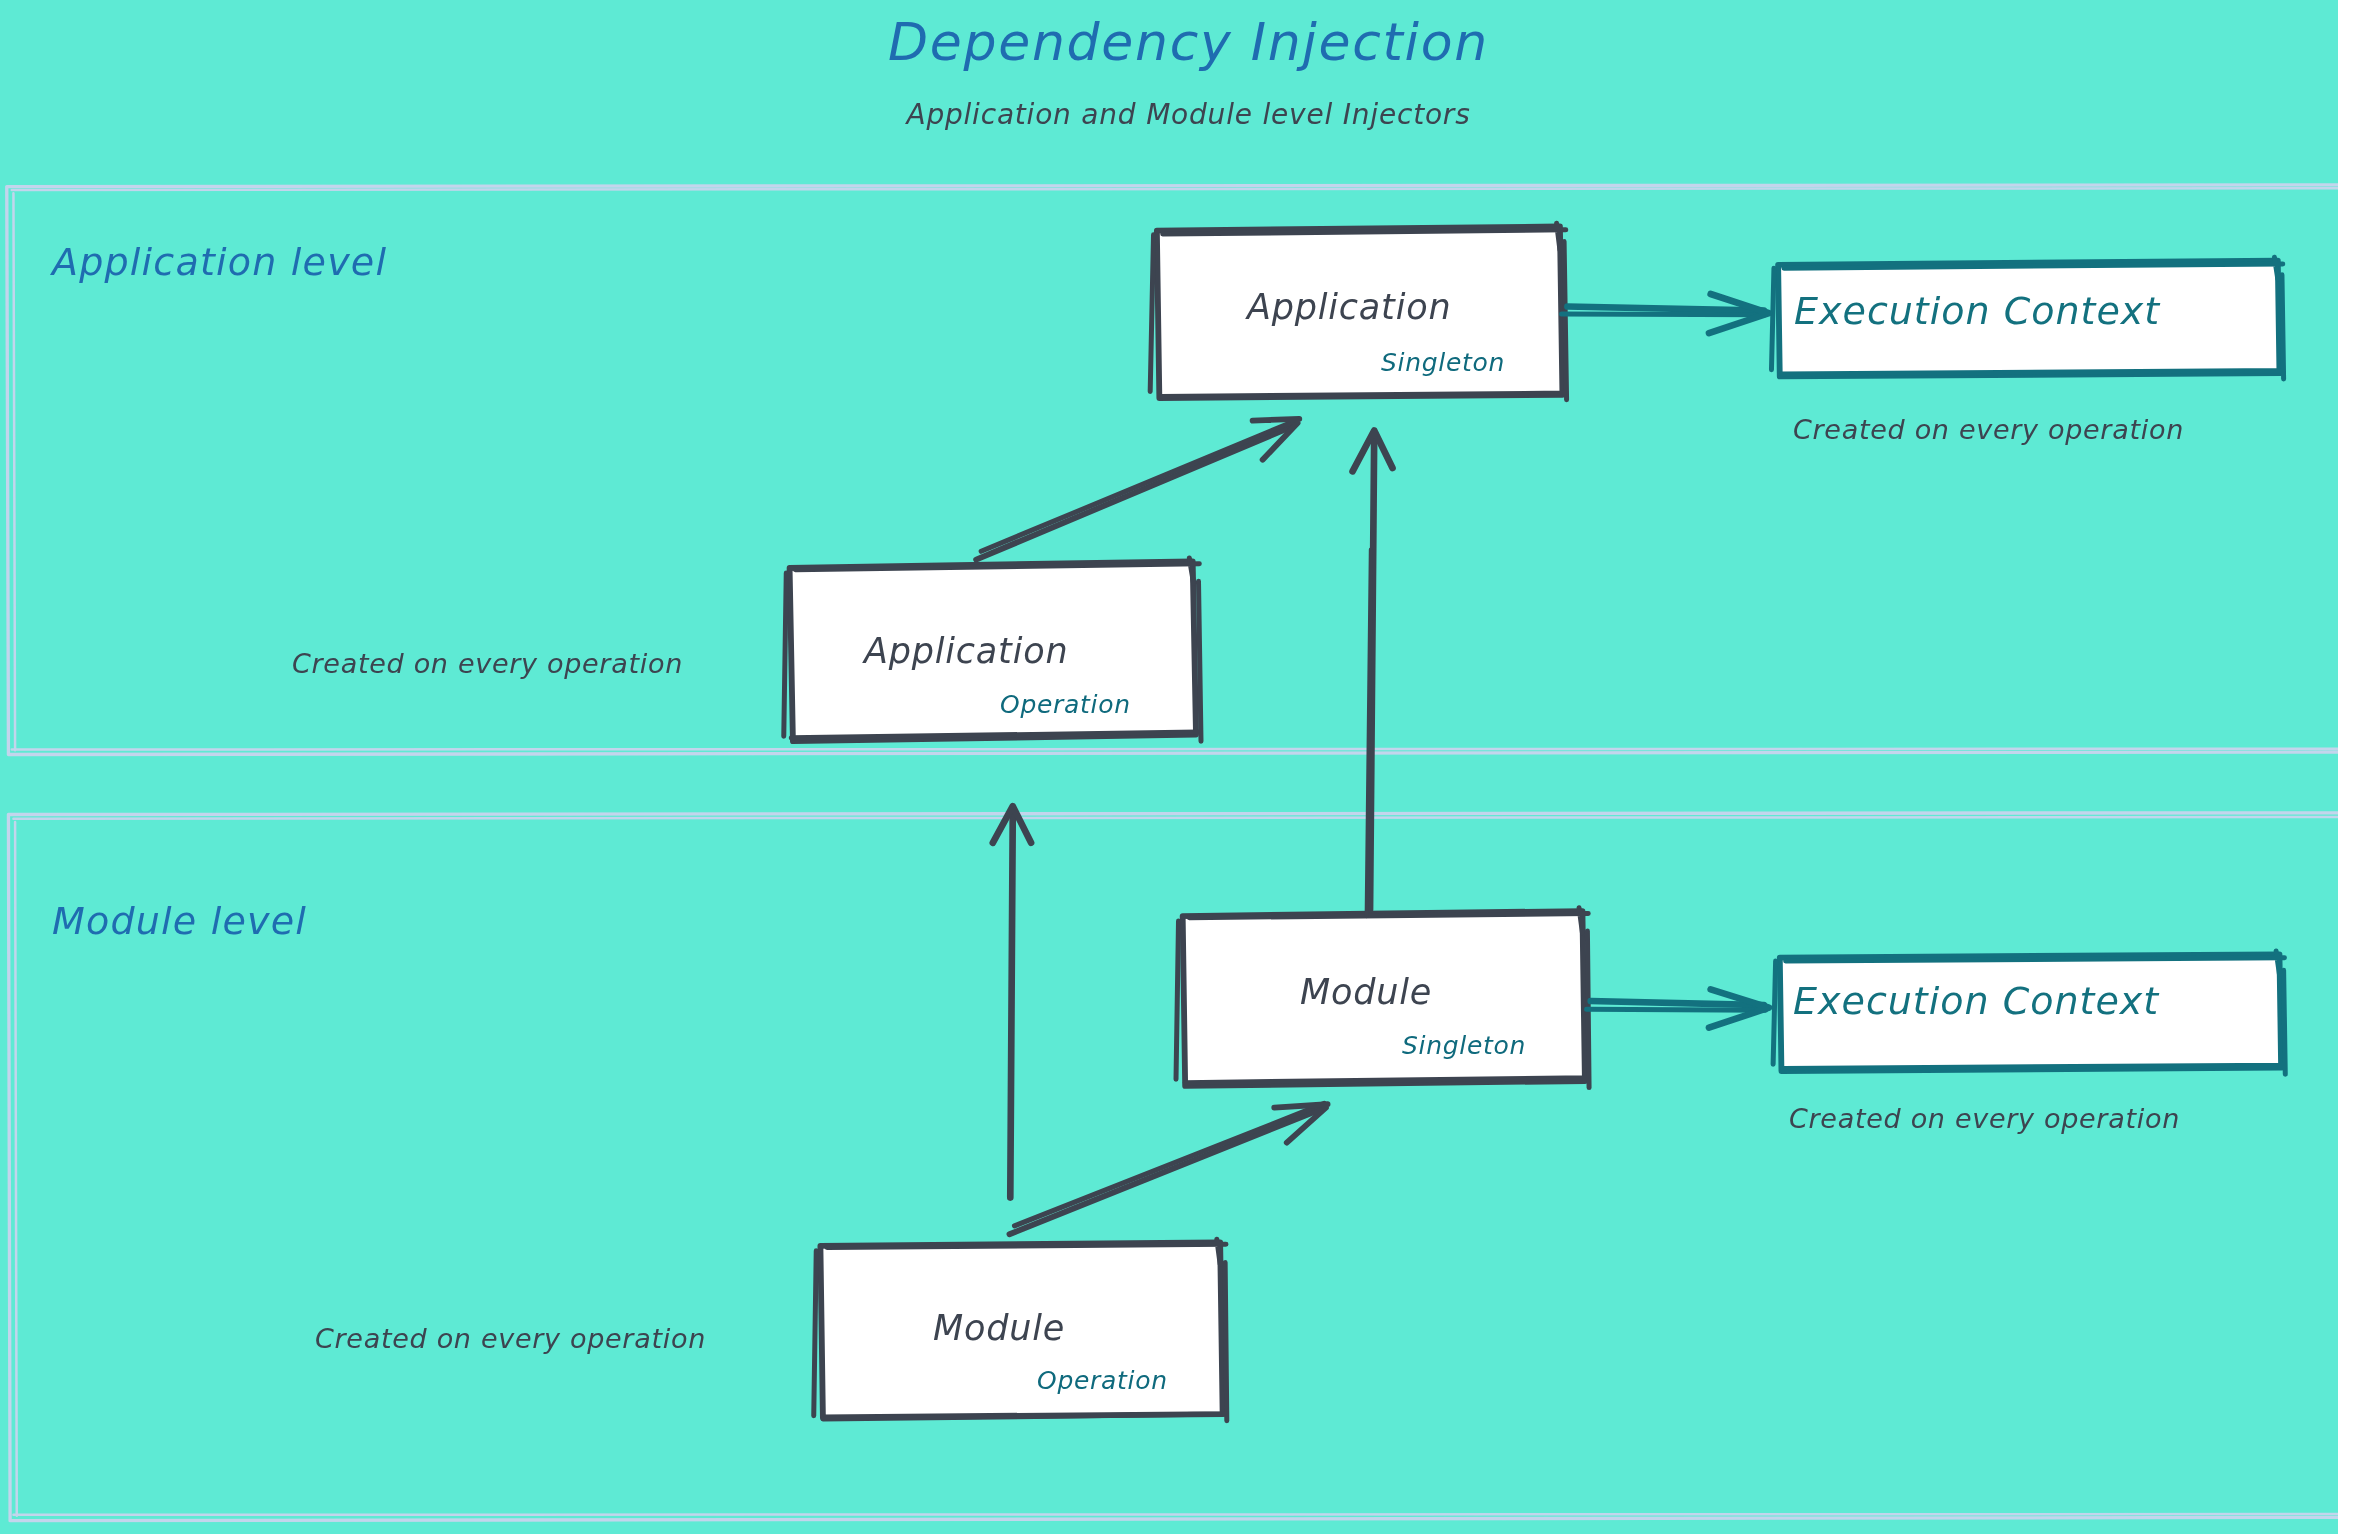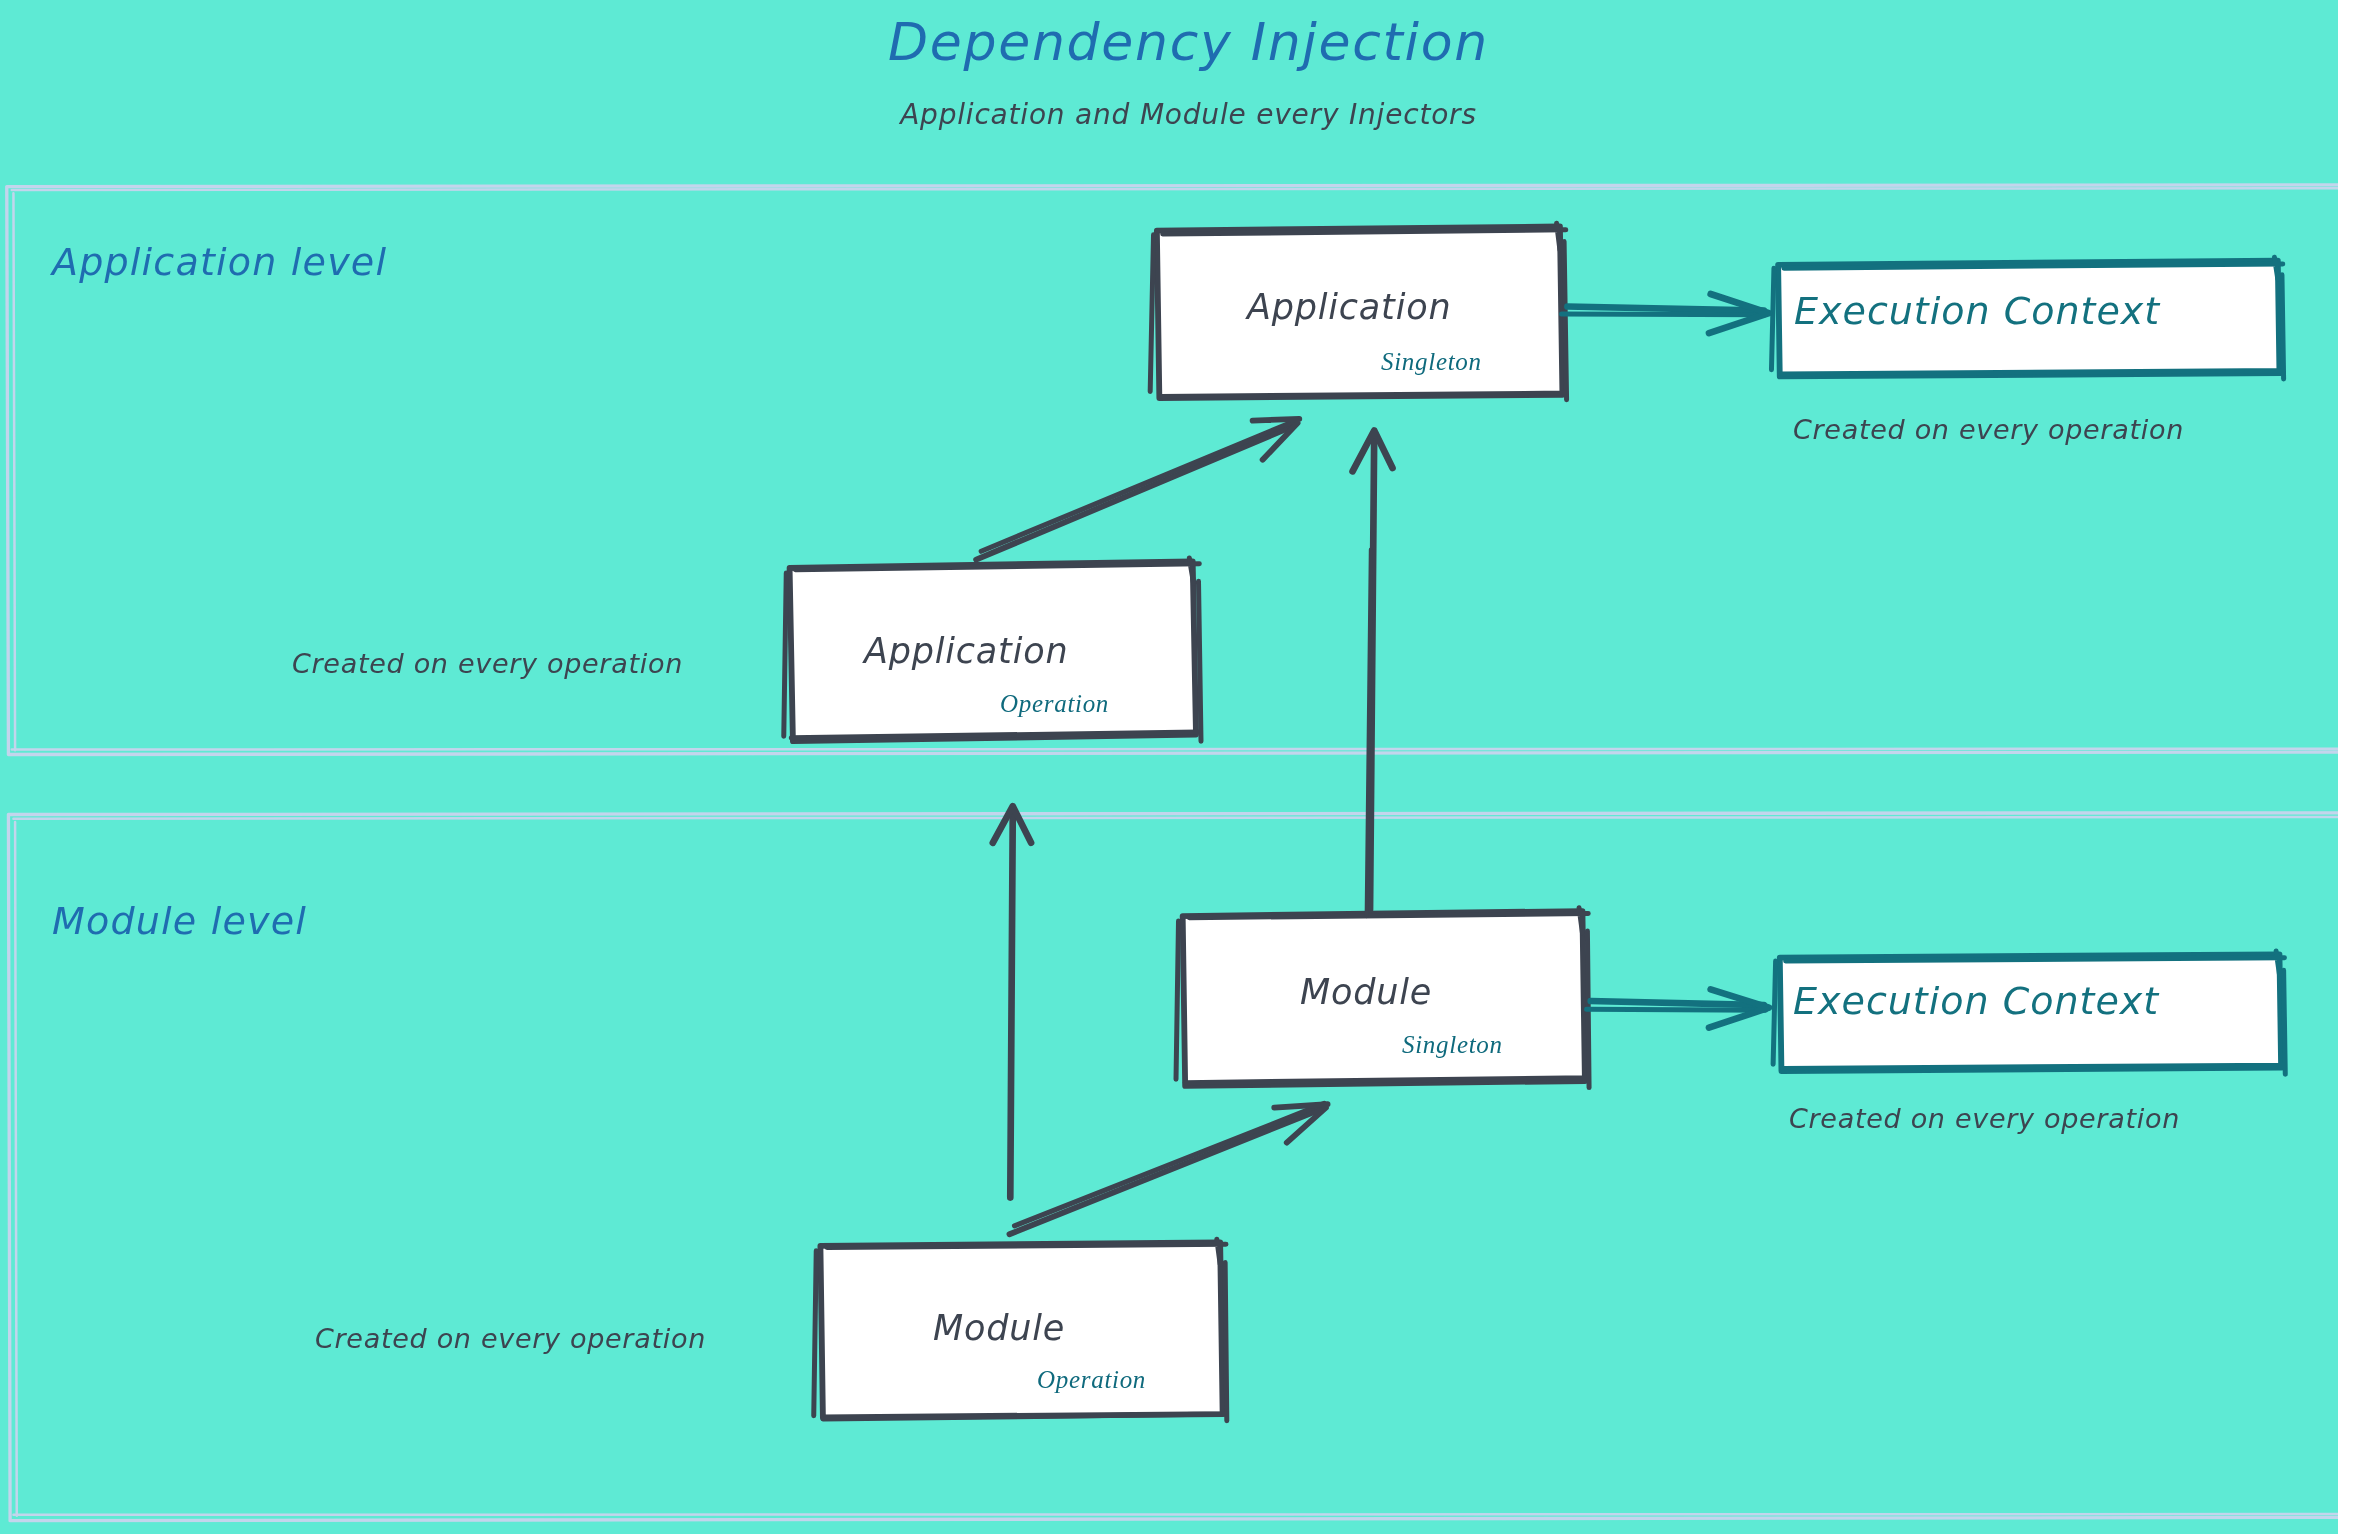--- a/index.html
+++ b/index.html
@@ -66,21 +66,20 @@
   
   .node-title {
     font-size: 35px;
     color: #3d4450;
     letter-spacing: 0.8px;
   }
   .node-sub {
     font-size: 25px;
     color: #0f6a7d;
     letter-spacing: 0.7px;
-    font-family: Liberation Serif, serif;
   }
   .ctx-title {
     font-size: 38px;
     color: #13717f;
     letter-spacing: 1px;
   }
   .caption {
     font-size: 27px;
     color: #3d4450;
     letter-spacing: 0.7px;
@@ -191,21 +190,21 @@
     </g>
 
     <g>
       <path d="M 1910 1202 L 2118 1207" fill="none" stroke="#13717f" stroke-width="8" stroke-linecap="round"></path>
       <path d="M 1905 1212 L 2120 1213" fill="none" stroke="#13717f" stroke-width="6" stroke-linecap="round"></path>
       <path d="M 2054 1188 L 2124 1210 L 2052 1234" fill="none" stroke="#13717f" stroke-width="8" stroke-linecap="round" stroke-linejoin="round"></path>
     </g>
   </svg>
 
   <div class="txt hand" id="title">Dependency Injection</div>
-  <div class="txt hand" id="subtitle">Application and Module every Injectors</div>
+  <div class="txt hand" id="subtitle">Application and Module level Injectors</div>
 
   <div class="txt hand band-label" id="label-app">Application level</div>
   <div class="txt hand band-label" id="label-mod">Module level</div>
 
   <div class="txt hand node-title" id="app-singleton-title">Application</div>
   <div class="txt hand node-sub" id="app-singleton-sub">Singleton</div>
 
   <div class="txt hand ctx-title" id="ctx1-title">Execution Context</div>
   <div class="txt hand caption" id="ctx1-caption">Created on every operation</div>
 

